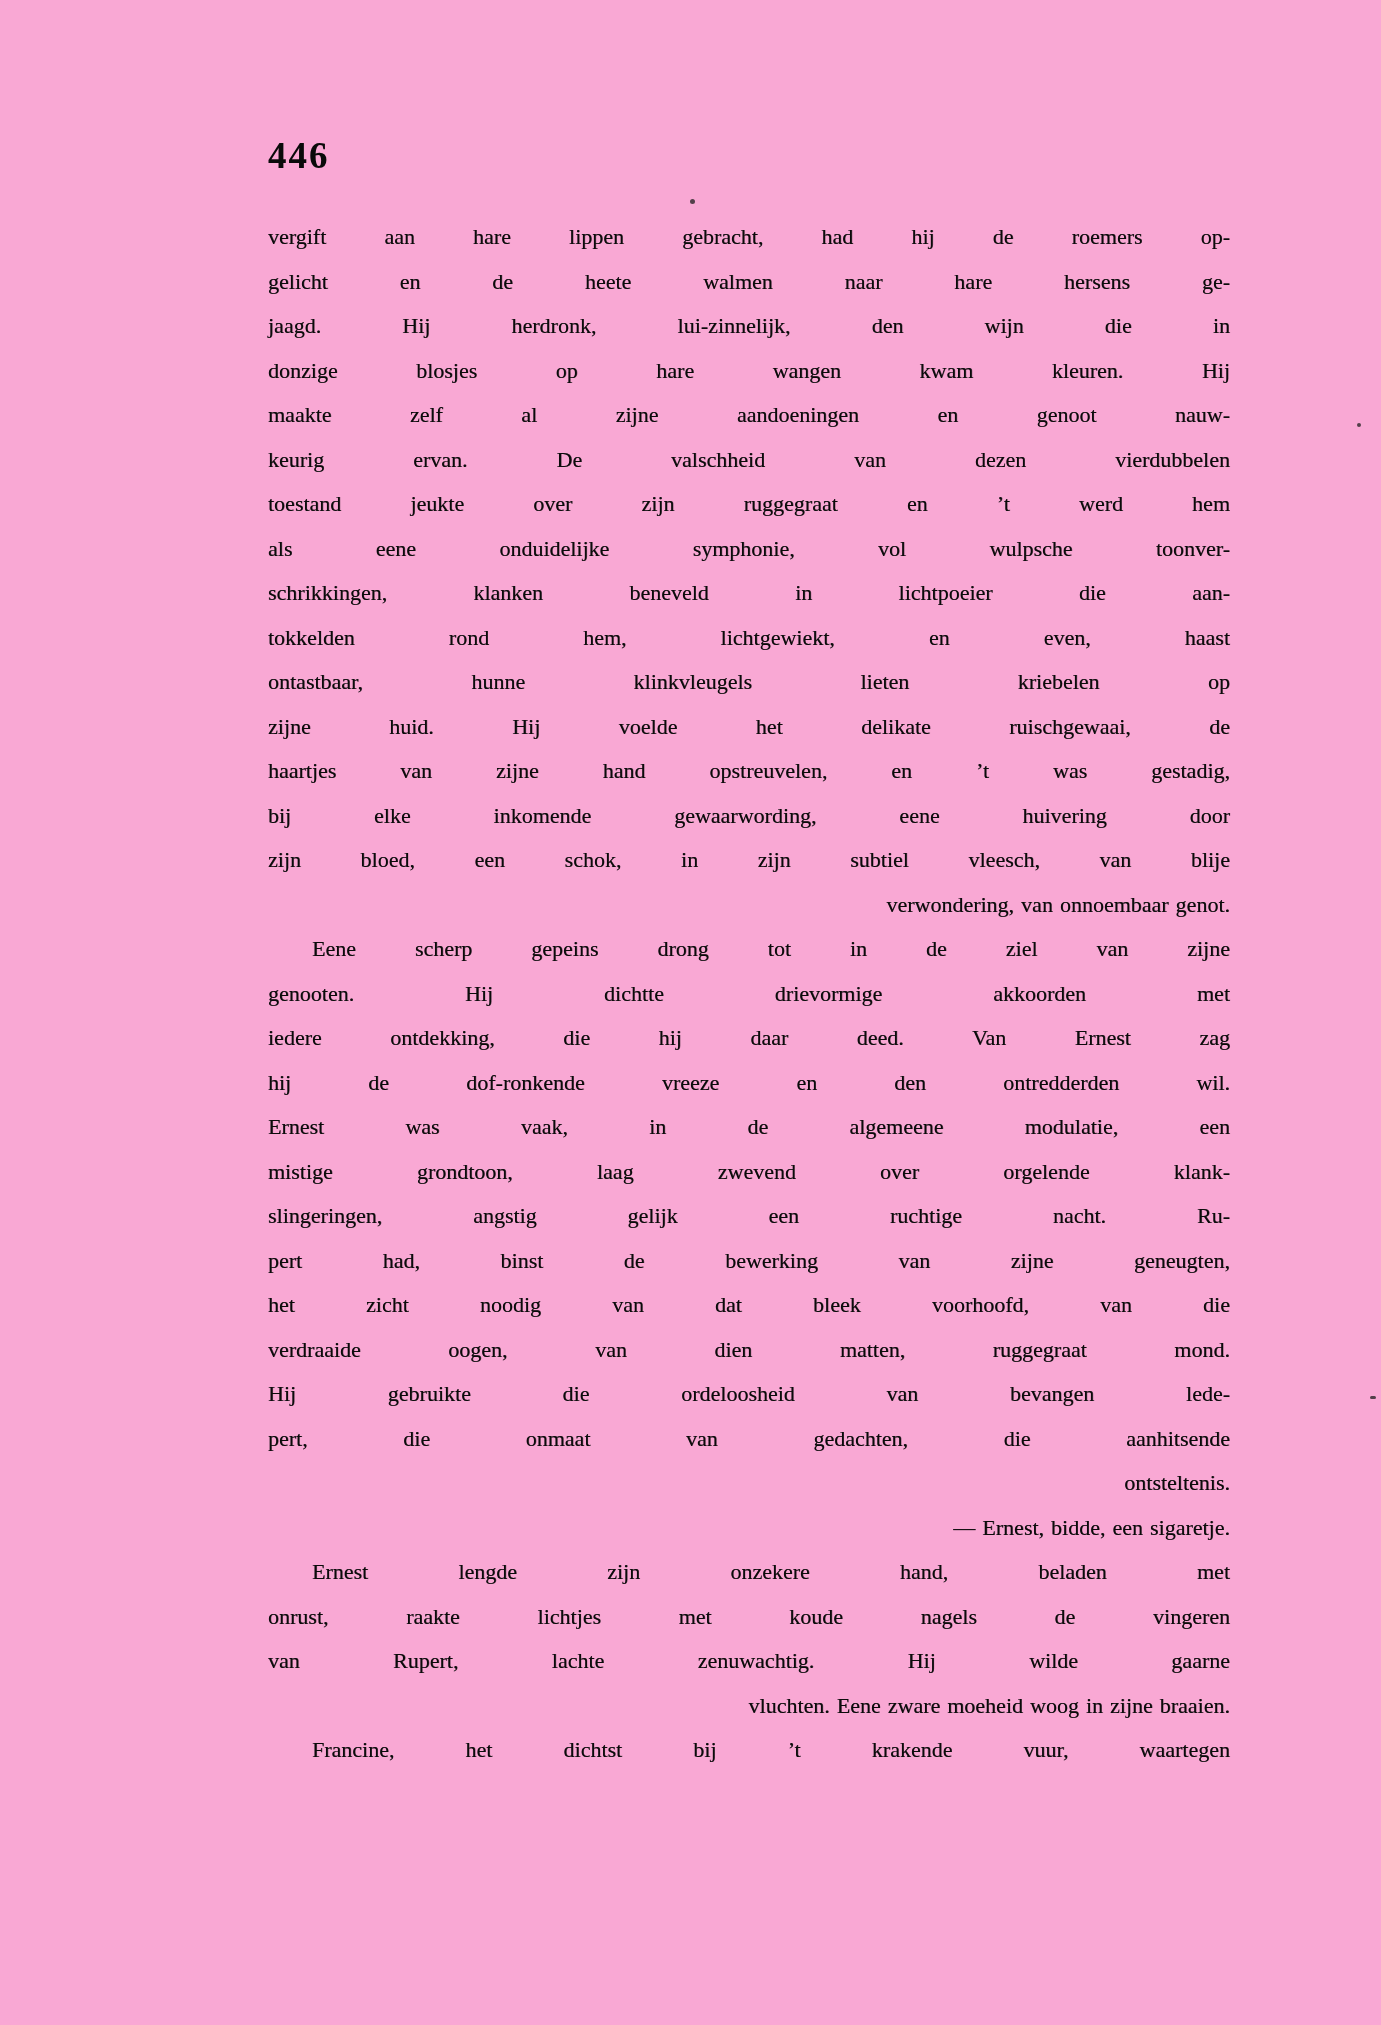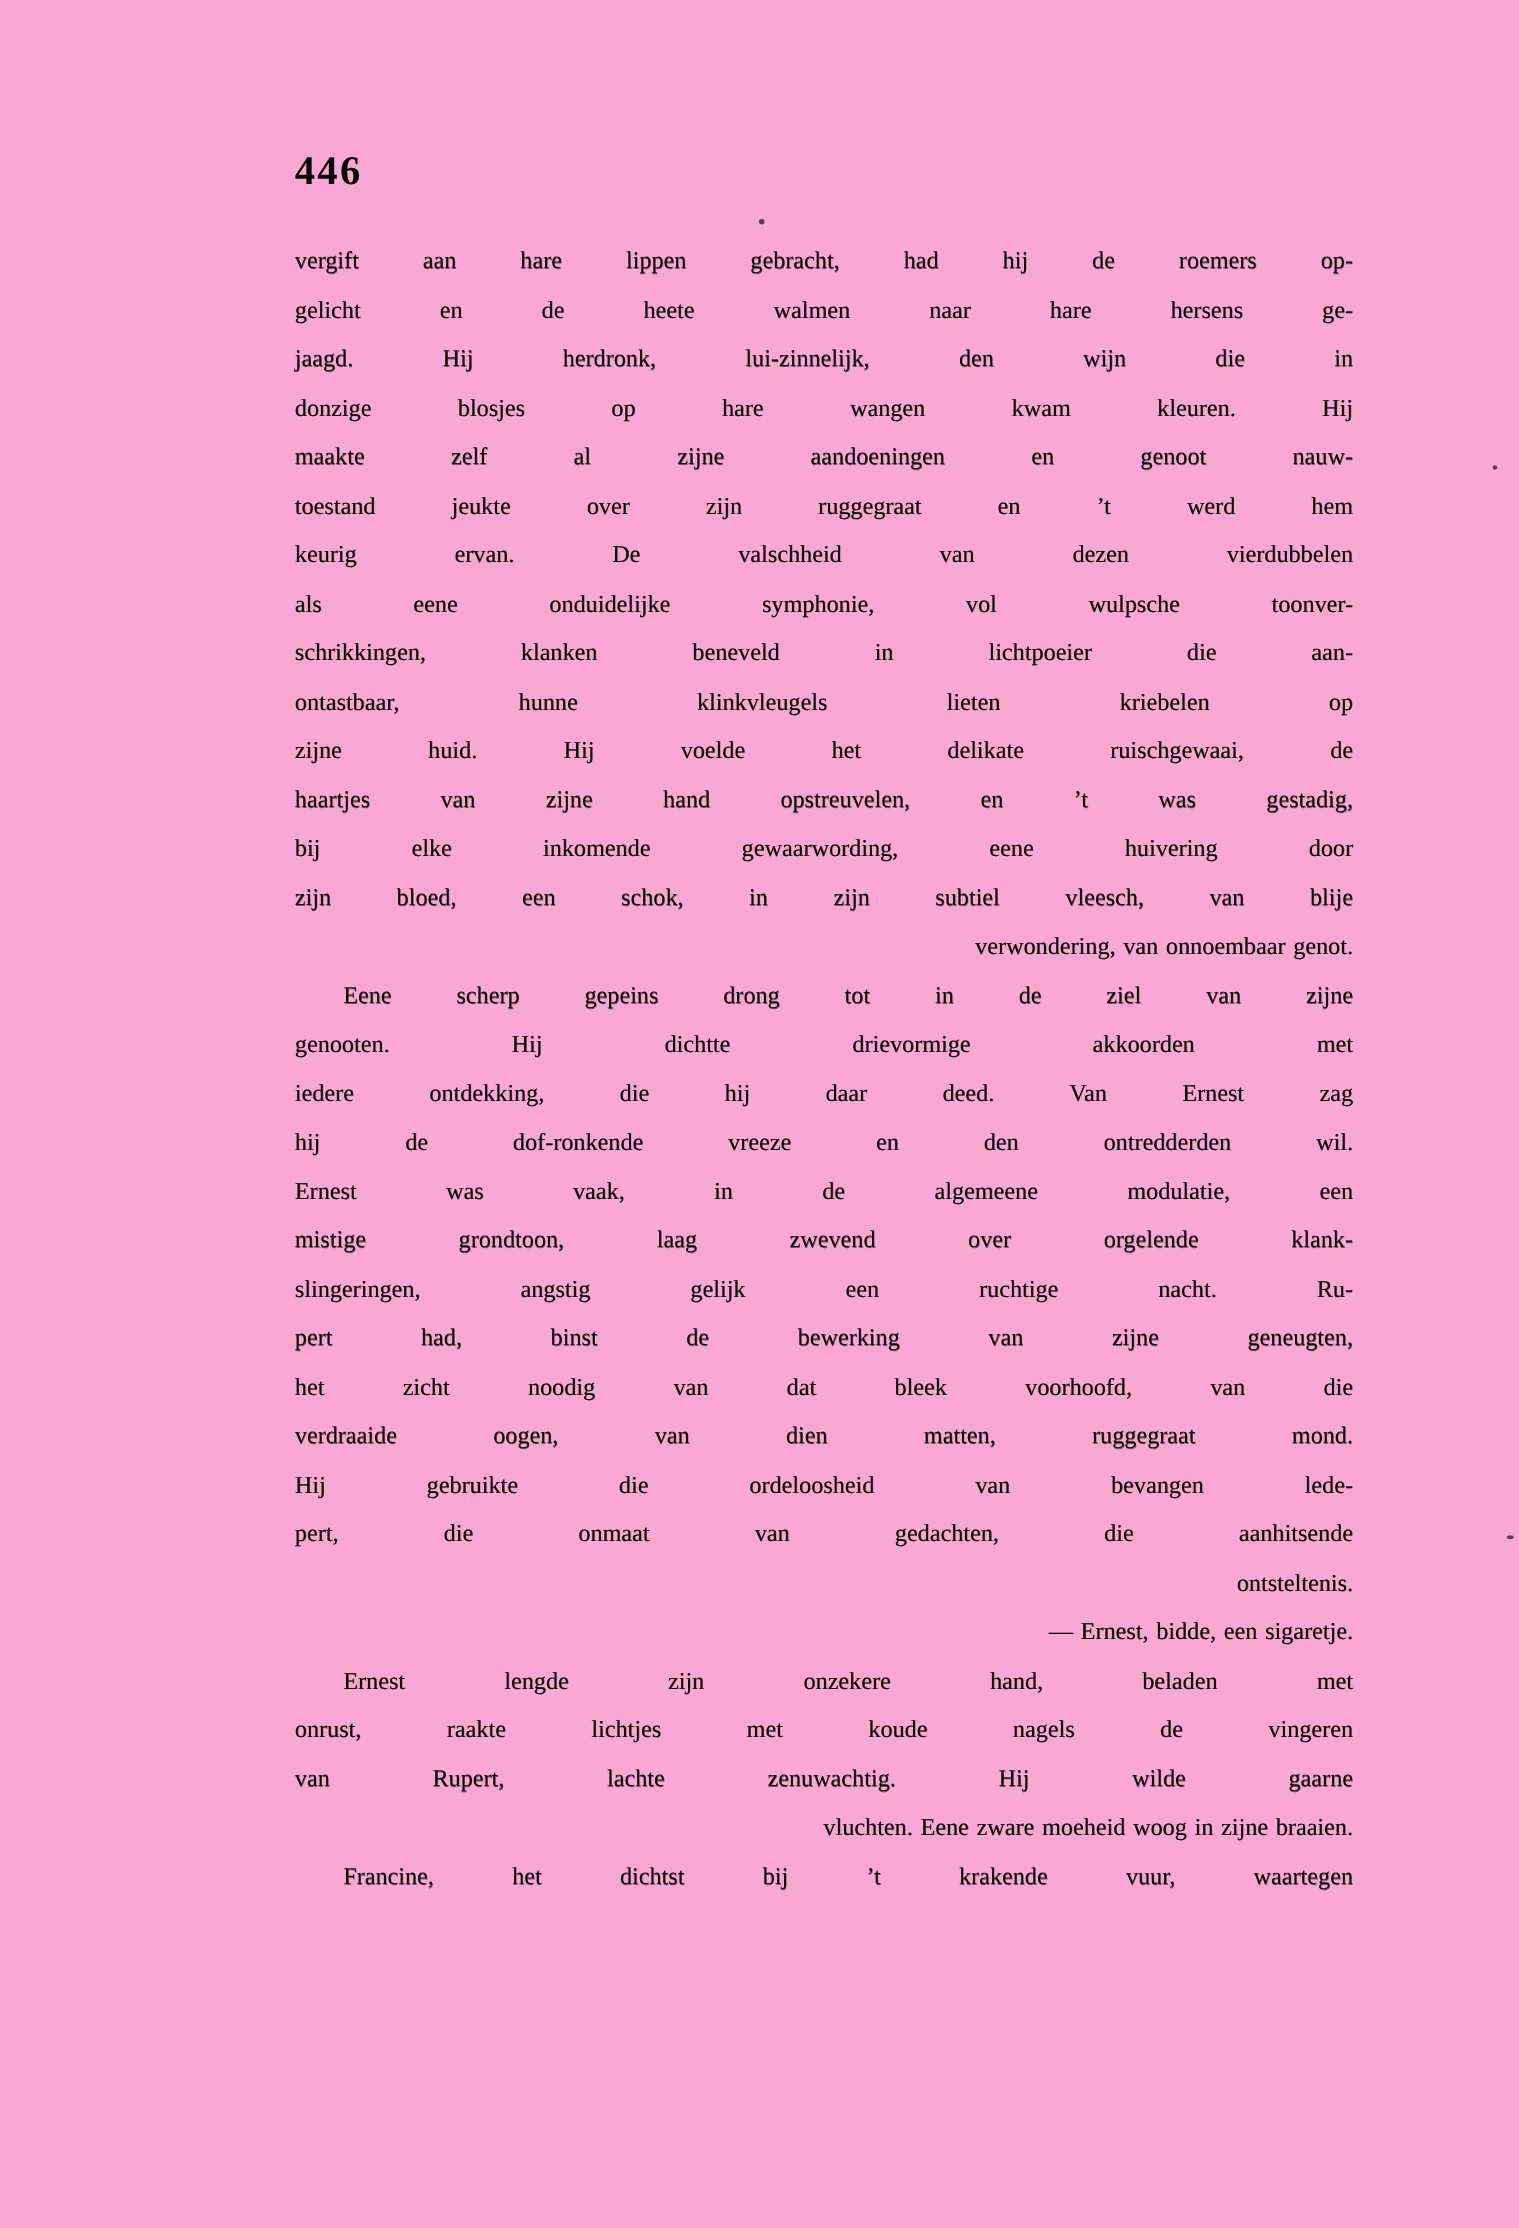--- a/index.html
+++ b/index.html
@@ -62,24 +62,25 @@
 <div class="page">
   <div class="page-number">446</div>
 
   <div class="text-block">
       <div class="paragraph">
         <div class="line just">vergift aan hare lippen gebracht, had hij de roemers op-</div>
         <div class="line just">gelicht en de heete walmen naar hare hersens ge-</div>
         <div class="line just">jaagd. Hij herdronk, lui-zinnelijk, den wijn die in</div>
         <div class="line just">donzige blosjes op hare wangen kwam kleuren. Hij</div>
         <div class="line just">maakte zelf al zijne aandoeningen en genoot nauw-</div>
+        <div class="line just">keurig ervan. De valschheid van dezen vierdubbelen</div>
         <div class="line just">toestand jeukte over zijn ruggegraat en ’t werd hem</div>
-        <div class="line just">keurig ervan. De valschheid van dezen vierdubbelen</div>
         <div class="line just">als eene onduidelijke symphonie, vol wulpsche toonver-</div>
         <div class="line just">schrikkingen, klanken beneveld in lichtpoeier die aan-</div>
+        <div class="line just">tokkelden rond hem, lichtgewiekt, en even, haast</div>
         <div class="line just">ontastbaar, hunne klinkvleugels lieten kriebelen op</div>
         <div class="line just">zijne huid. Hij voelde het delikate ruischgewaai, de</div>
         <div class="line just">haartjes van zijne hand opstreuvelen, en ’t was gestadig,</div>
         <div class="line just">bij elke inkomende gewaarwording, eene huivering door</div>
         <div class="line just">zijn bloed, een schok, in zijn subtiel vleesch, van blije</div>
         <div class="line">verwondering, van onnoembaar genot.</div>
       </div>
       <div class="paragraph">
         <div class="line just indent">Eene scherp gepeins drong tot in de ziel van zijne</div>
         <div class="line just">genooten. Hij dichtte drievormige akkoorden met</div>

